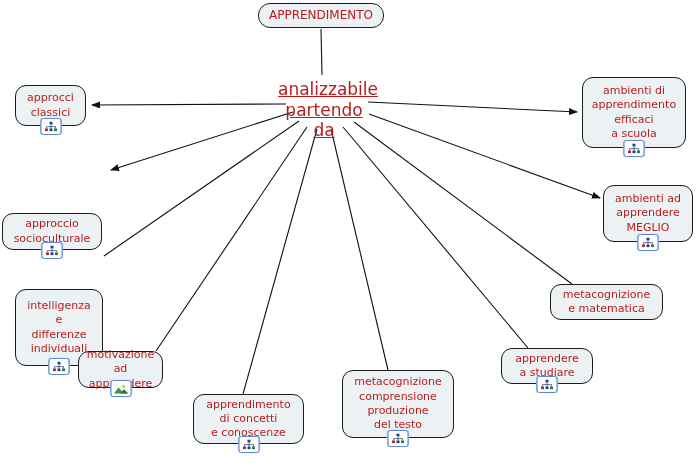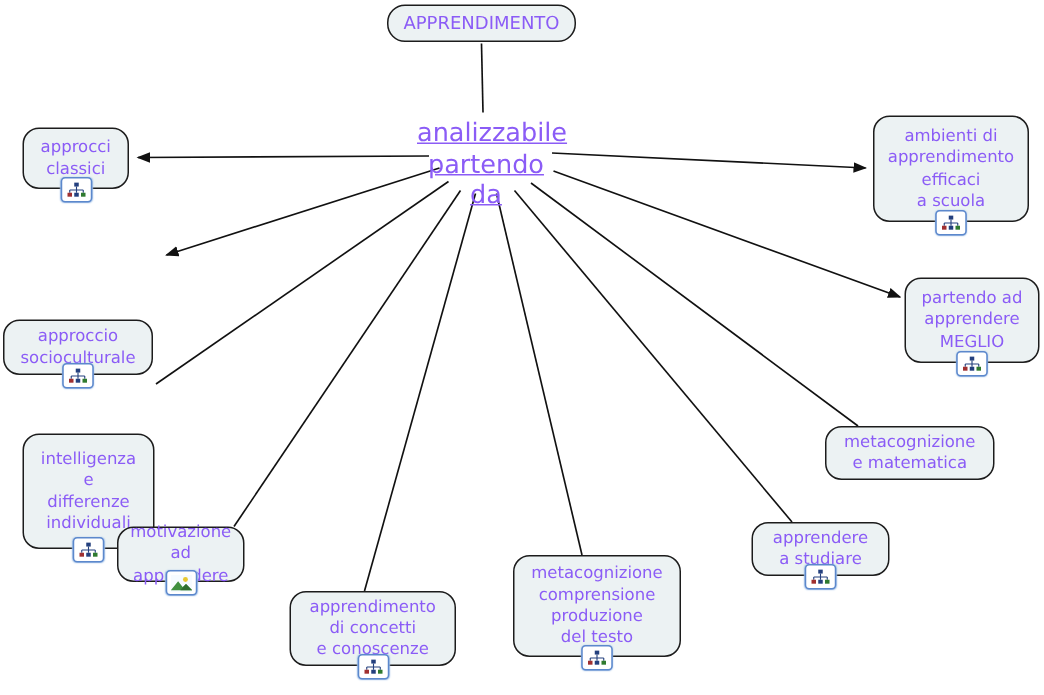--- a/index.html
+++ b/index.html
@@ -1,19 +1,19 @@
 <!DOCTYPE html>
 <html><head>
 <meta charset="utf-8">
 <style>
   html,body{margin:0;padding:0;background:#ffffff;}
   #canvas{
     position:relative;width:696px;height:463px;background:#ffffff;
     font-family:"DejaVu Sans","Liberation Sans",sans-serif;
-    color:#8b5cf6;overflow:hidden;
+    color:#b91c1c;overflow:hidden;
   }
   #links{position:absolute;left:0;top:0;width:696px;height:463px;}
   .node{
     position:absolute;display:flex;align-items:center;justify-content:center;
     background:#ecf2f3;border:1.4px solid #1c1c1c;border-radius:11px;
     font-size:11px;line-height:1.3;text-align:center;
     box-sizing:border-box;padding:2px 4px;
   }
   .node-label{white-space:pre-line;}
   .root{font-size:12px;border-radius:12px;}
@@ -177,21 +177,21 @@
       </svg>
     </span>
   </div>
 
   <div class="node n8">
     <span class="node-label">metacognizione
 e matematica</span>
   </div>
 
   <div class="node n9">
-    <span class="node-label">partendo ad
+    <span class="node-label">ambienti ad
 apprendere
 MEGLIO</span>
     <span class="res-icon">
       <svg width="15" height="12" viewBox="0 0 20 16">
         <rect x="8" y="1" width="4" height="3.5" fill="#24407e"></rect>
         <path d="M10 4.5 V7.5 M4 7.5 H16 M4 7.5 V10 M10 7.5 V10 M16 7.5 V10" stroke="#24407e" stroke-width="1" fill="none"></path>
         <rect x="2" y="10" width="4" height="3.5" fill="#a03030"></rect>
         <rect x="8" y="10" width="4" height="3.5" fill="#24407e"></rect>
         <rect x="14" y="10" width="4" height="3.5" fill="#2f7a2f"></rect>
       </svg>

